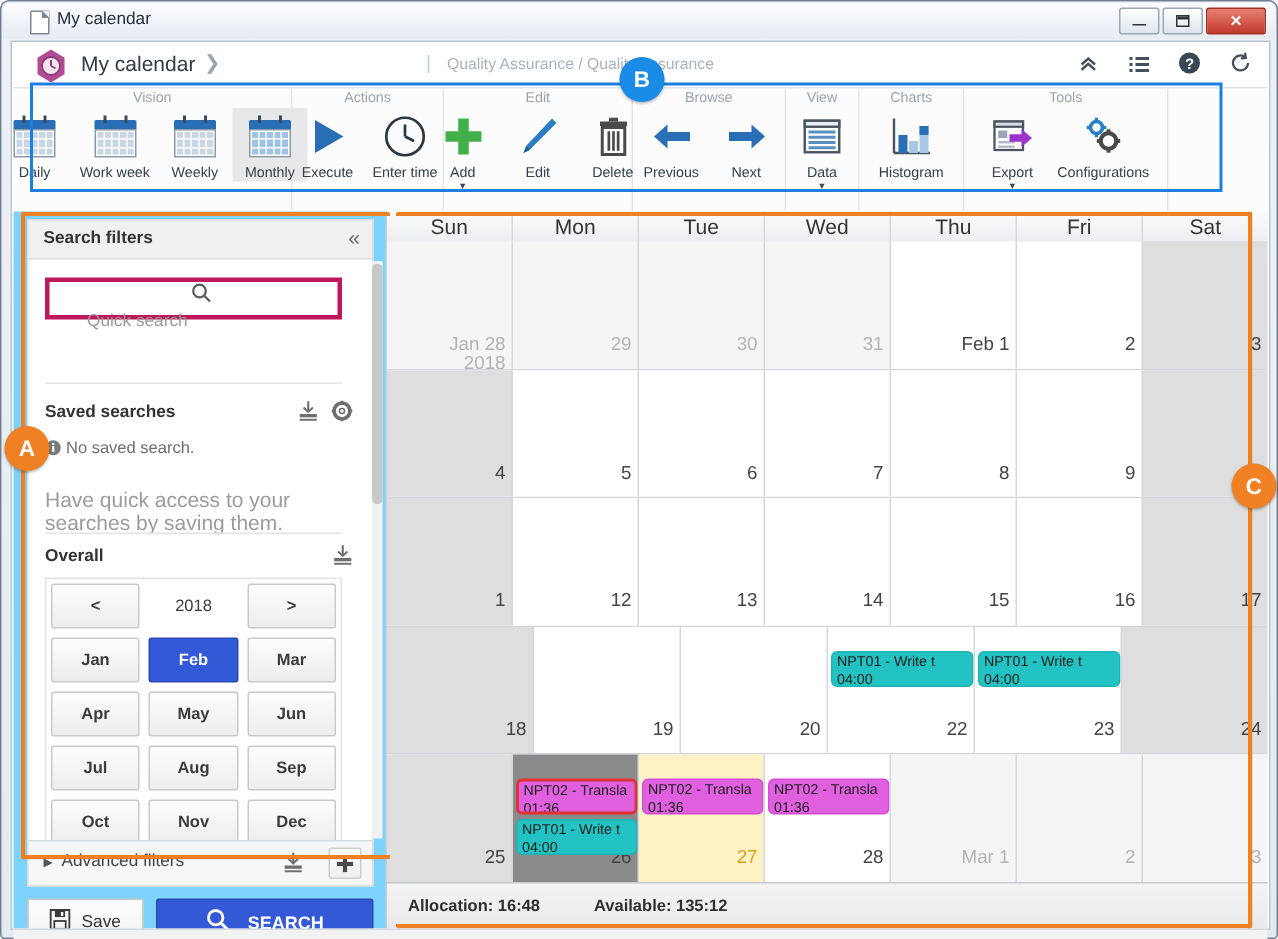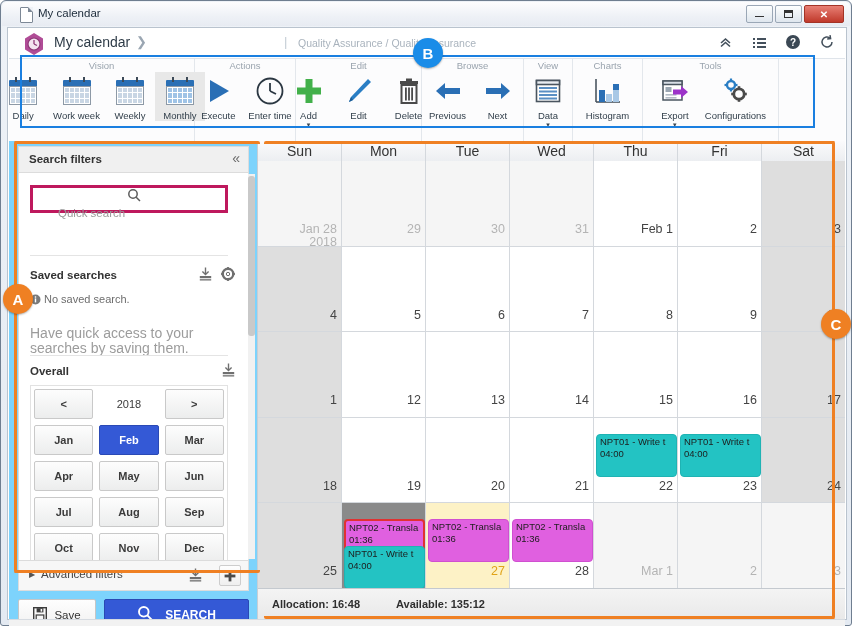--- a/index.html
+++ b/index.html
@@ -219,21 +219,21 @@
   .daynum{
     position:absolute;right:4px;top:18px;font-size:12.5px;color:#444;text-align:right;
     line-height:13px;
     margin-top:44px;
   }
   .daynum.dim{color:#b4b4b4;}
   .daynum.today{color:#e0a318;}
   .daynum .yr{display:block;font-size:12.5px;}
 
   .evt{
-    position:absolute;left:2px;height:43px;border-radius:4px;
+    position:absolute;left:2px;height:24px;border-radius:4px;
     box-sizing:border-box;padding:1px 3px;overflow:hidden;cursor:pointer;
   }
   .evt .l1{font-size:9.5px;color:#1d1d1d;white-space:nowrap;line-height:12px;}
   .evt .l2{font-size:9.5px;color:#1d1d1d;white-space:nowrap;line-height:12px;}
   .evt.teal{background:#23c3c3;border:1px solid #1fb3b3;}
   .evt.magenta{background:#e060e0;border:1px solid #d04fd0;}
   .evt.magenta.hl{border:2px solid #e03232;}
 
   .statusbar{
     position:absolute;left:0;right:0;bottom:0;height:31px;
@@ -853,23 +853,20 @@
                 <div class="cell weekend">
                   <div class="daynum">18</div>
                 </div>
                 <div class="cell">
                   <div class="daynum">19</div>
                 </div>
                 <div class="cell">
                   <div class="daynum">20</div>
                 </div>
                 <div class="cell">
-                  <div class="daynum">21</div>
-                </div>
-                <div class="cell">
                   <div class="daynum">22</div>
                   <div class="evt teal" style="top: 16px; width: calc(100% - 2px);">
                     <div class="l1">NPT01 - Write t</div>
                     <div class="l2">04:00</div>
                   </div>
                 </div>
                 <div class="cell">
                   <div class="daynum">23</div>
                   <div class="evt teal" style="top: 16px; width: calc(100% - 2px);">
                     <div class="l1">NPT01 - Write t</div>

